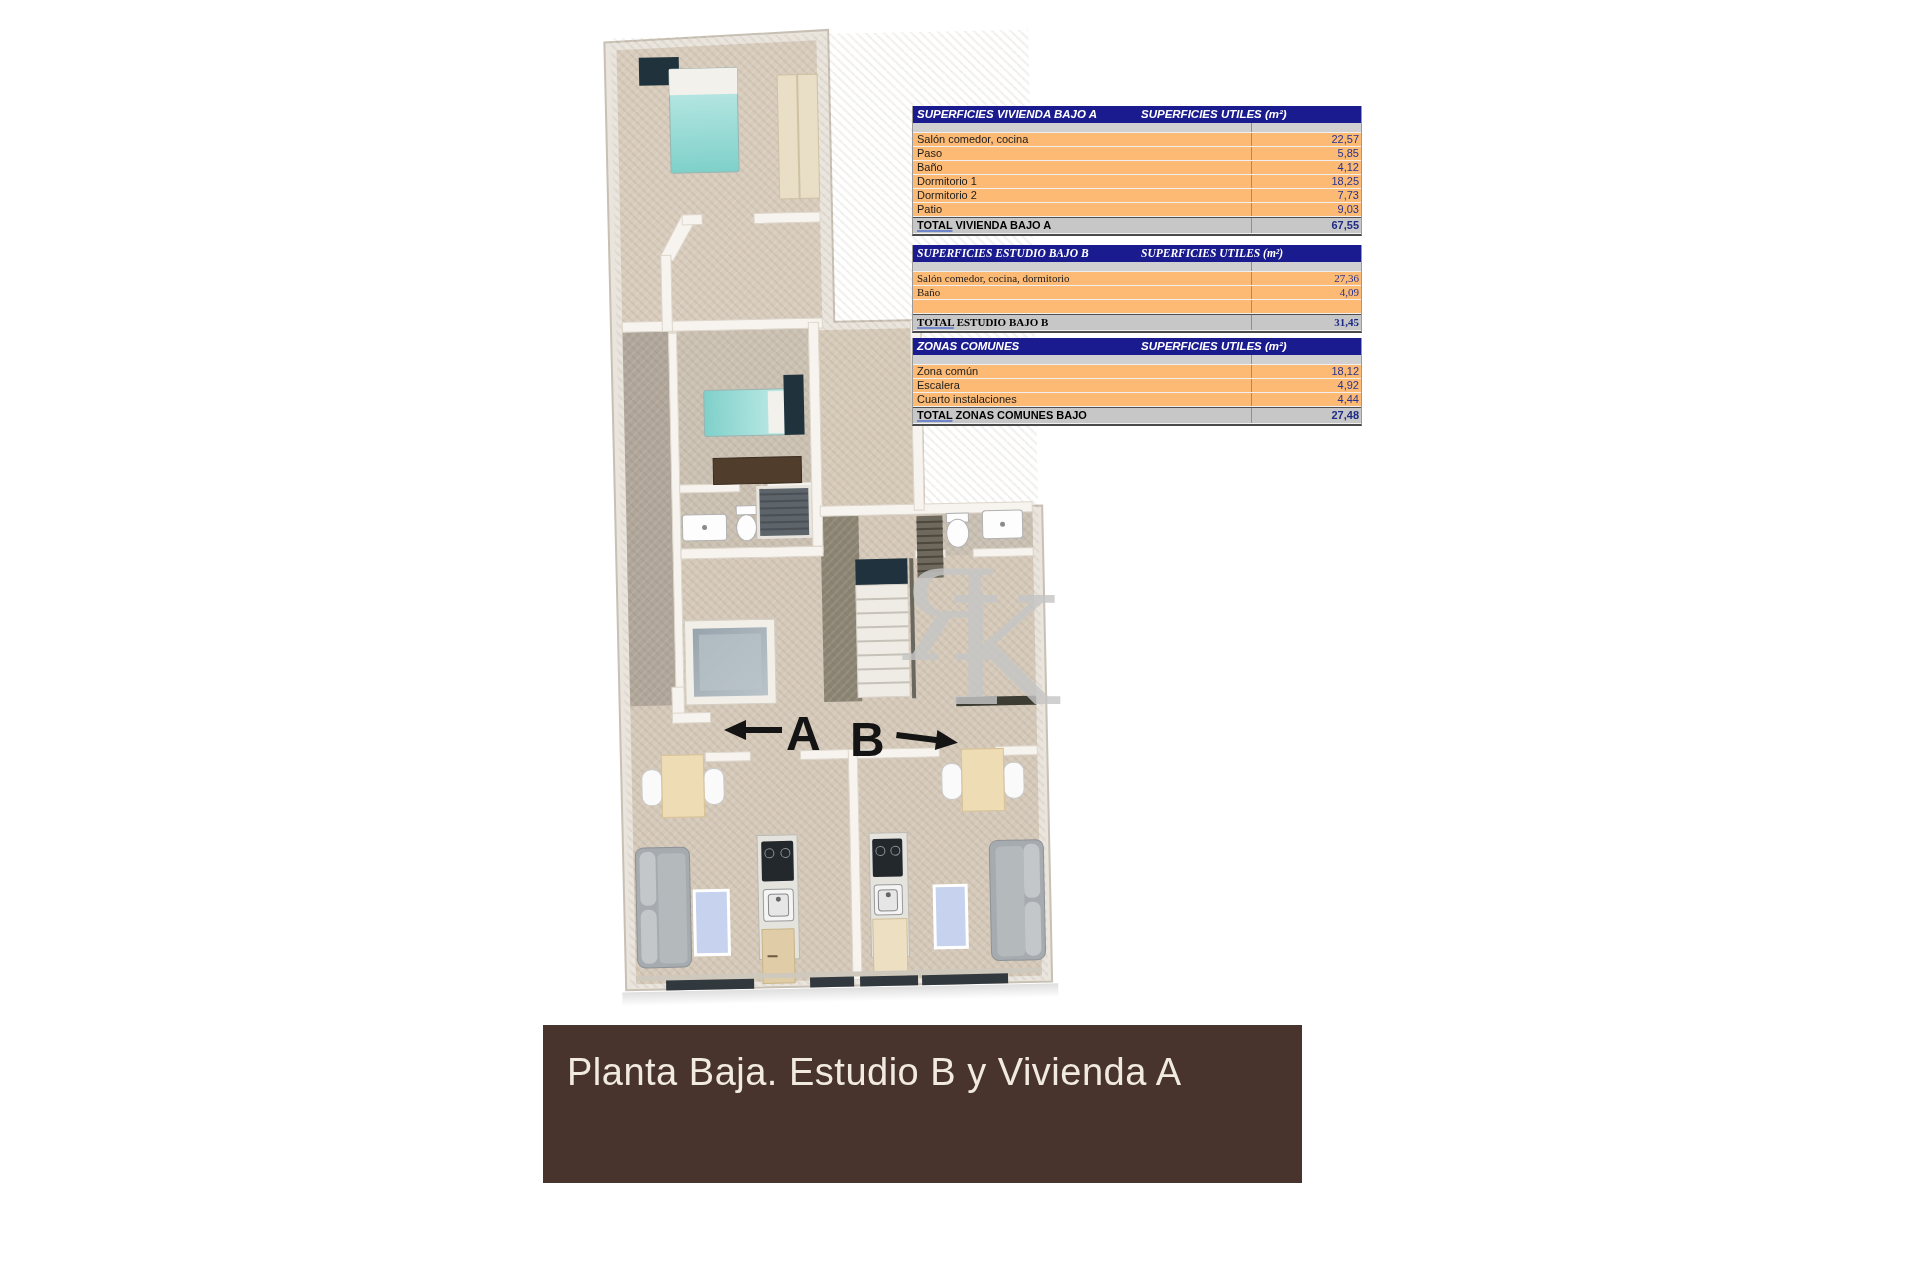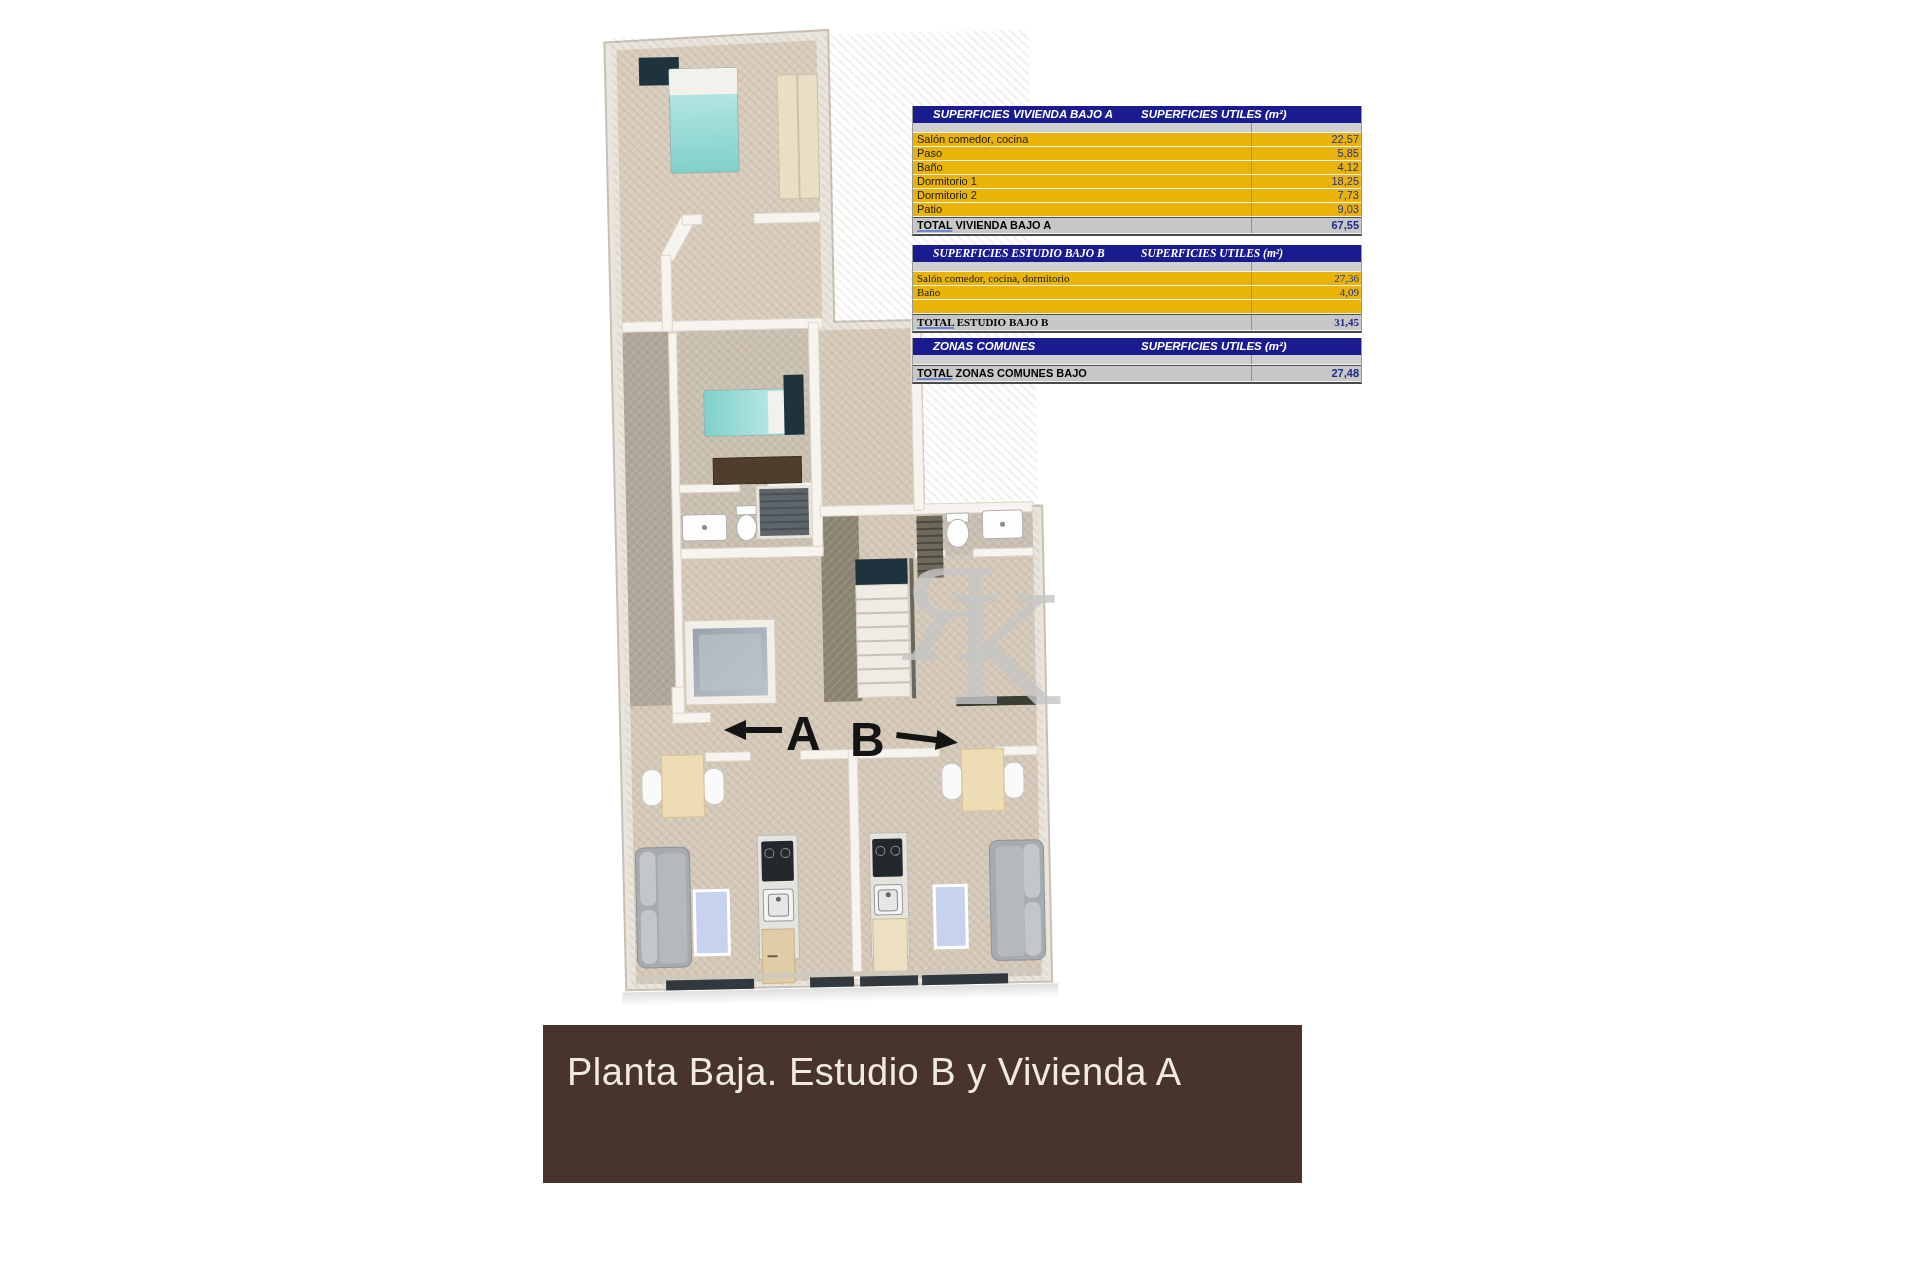--- a/index.html
+++ b/index.html
@@ -16,23 +16,23 @@
   }
   .stable{
     position:absolute;left:912px;width:450px;
     border-left:1px solid #9a9a9a;border-right:1px solid #9a9a9a;
     border-bottom:2px solid #4a4a4a;font-size:11px;box-sizing:border-box;
   }
   .stable .thead{
     position:relative;height:17px;line-height:17px;background:#1b1b90;
     color:#ffffff;font-weight:bold;font-style:italic;font-size:11.5px;white-space:nowrap;
   }
-  .stable .thead .hl{padding-left:20px;}
+  .stable .thead .hl{padding-left:4px;}
   .stable .thead .hr{position:absolute;left:228px;top:0;}
-  .trow{display:flex;background:#eab308;border-bottom:1px solid #f0f0f0;height:13px;line-height:13px;}
+  .trow{display:flex;background:#fdba74;border-bottom:1px solid #f0f0f0;height:13px;line-height:13px;}
   .trow.blank{height:9px;background:#d0d0d0;}
   .trow .tlabel{flex:1;padding-left:4px;color:#1a1a1a;white-space:nowrap;overflow:hidden;}
   .trow .tvalue{width:110px;border-left:1px solid #8f8f8f;text-align:right;padding-right:2px;color:#273390;box-sizing:border-box;}
   .trow.total{height:15px;line-height:15px;font-weight:bold;border-top:1px solid #4f4f4f;background:#c7c7c7;}
   .trow.total .tlabel{color:#000;}
   .trow.total .tvalue{color:#1d2b85;}
   .tw{text-decoration:underline;text-decoration-color:#6f87c9;text-decoration-thickness:2px;}
   #table-0{top:106px;}
   #table-1{top:245px;font-family:Liberation Serif, serif;}
   #table-2{top:338px;}
@@ -322,20 +322,34 @@
 
 <div id="table-2" class="stable">
   <div class="thead">
     <span class="hl">ZONAS COMUNES</span>
     <span class="hr">SUPERFICIES UTILES  (m²)</span>
   </div>
   <div class="trow blank">
       <div class="tlabel"></div>
       <div class="tvalue"></div>
     </div>
+  <div>
+      <div class="trow">
+        <div class="tlabel">Zona común</div>
+        <div class="tvalue">18,12</div>
+      </div>
+      <div class="trow">
+        <div class="tlabel">Escalera</div>
+        <div class="tvalue">4,92</div>
+      </div>
+      <div class="trow">
+        <div class="tlabel">Cuarto instalaciones</div>
+        <div class="tvalue">4,44</div>
+      </div>
+    </div>
   <div class="trow total">
     <div class="tlabel"><span class="tw">TOTAL</span> ZONAS COMUNES BAJO</div>
     <div class="tvalue">27,48</div>
   </div>
 </div>
 
 <div class="banner">
   <div class="btext">Planta Baja. Estudio B y Vivienda A</div>
 </div>
 

